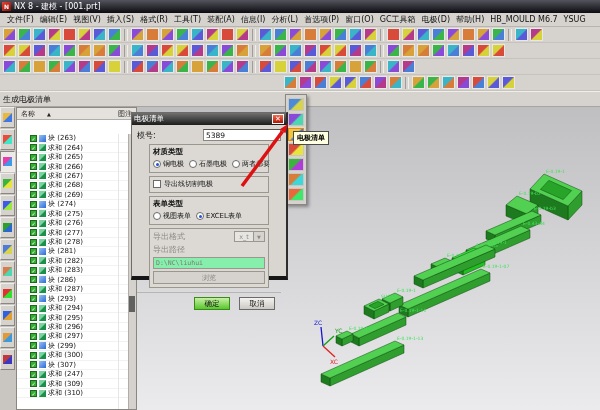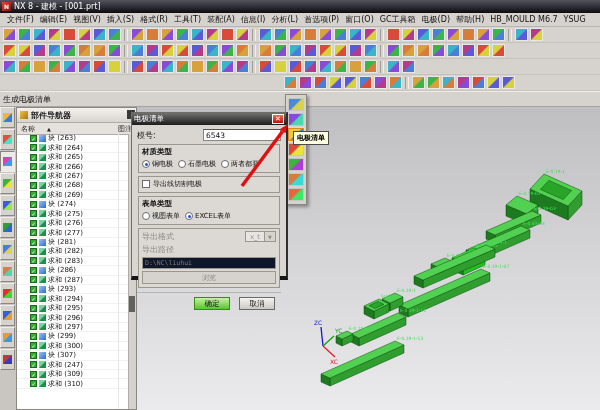--- a/index.html
+++ b/index.html
@@ -65,35 +65,35 @@
     border:1px solid #6f6c68;border-right:2px solid #2e2e2e;border-bottom:4px solid #161616;
     box-sizing:border-box;z-index:30;font-size:8px;color:#111}
   .dlg-title{height:12px;background:linear-gradient(#707070,#1c1c1c);color:#fff;display:flex;
     align-items:center;padding:0 2px;font-size:7.5px}
   .dlg-close{margin-left:auto;width:12px;height:10px;background:linear-gradient(#f26a50,#b51505);
     border:1px solid #fff;color:#fff;font-size:7px;line-height:8px;text-align:center;box-sizing:border-box}
   .dlg-body{padding:2px 5px}
   .frow{display:flex;align-items:center;margin:2px 0}
   .tinput{margin-left:auto;width:78px;height:12px;background:#fff;border:1px solid #8a8780;
     border-top-color:#55534f;font-size:7.5px;padding:0 2px;box-sizing:border-box;display:flex;align-items:center}
-  .group{border:1px solid #9a978f;margin:3px 1px;padding:2px 3px 3px;background:#dcd9d4}
+  .group{border:1px solid #9a978f;margin:3px 12px;padding:2px 3px 3px;background:#dcd9d4}
   .gtitle{font-weight:bold;margin-bottom:2px;font-size:7.5px}
   .opts{display:flex;gap:5px;align-items:center}
   .opt{display:flex;align-items:center;font-size:7px;white-space:nowrap}
   .radio{width:8px;height:8px;border-radius:50%;background:#fff;border:1px solid #6a6a6a;
     box-sizing:border-box;position:relative;flex:none;margin-right:2px}
   .radio.sel::after{content:"";position:absolute;left:1.5px;top:1.5px;width:3px;height:3px;border-radius:50%;background:#2255cc}
   .checkbox{width:8px;height:8px;background:#fff;border:1px solid #6a6a6a;margin-right:3px;flex:none;box-sizing:border-box}
   .disabled{color:#8e8b86}
   .combo{margin-left:auto;display:flex;height:11px}
   .cval{width:20px;background:#e7e5e1;border:1px solid #9a978f;font-size:6.5px;display:flex;
     align-items:center;justify-content:center;color:#8e8b86;box-sizing:border-box}
   .cbtn{width:11px;background:#d6d3ce;border:1px solid #9a978f;border-left:none;font-size:5px;
     display:flex;align-items:center;justify-content:center;box-sizing:border-box}
-  .pinput{height:10px;background:#0f172a;border:1px solid #9a978f;font-size:6.5px;display:flex;
+  .pinput{height:10px;background:#86efac;border:1px solid #9a978f;font-size:6.5px;display:flex;
     align-items:center;padding:0 2px;margin:2px 0;color:#7e7b76;
     font-family:"DejaVu Sans Mono","Liberation Mono",monospace}
   .browse{height:11px;background:#d6d3ce;border:1px solid #9a978f;display:flex;align-items:center;
     justify-content:center;font-size:7px;color:#8e8b86}
   .btnrow{display:flex;justify-content:flex-end;gap:9px;margin-top:4px;padding:4px 6px 0 0;border-top:1px solid #b8b5b0}
   .btn{width:36px;height:13px;border:1px solid #6a6a6a;display:flex;align-items:center;justify-content:center;
     font-size:7.5px;background:linear-gradient(#f5f3ef,#ccc9c4);box-sizing:border-box}
   .btn.ok{background:linear-gradient(#c9f0a6,#57c62e);border-color:#3a8a1a}
 
   .flyout{position:absolute;left:285px;top:94px;width:22px;background:#d6d3ce;border:1px solid #8a8780;
@@ -387,25 +387,20 @@
     </div>
     <div class="rtab">
       <span class="ric" style="background: linear-gradient(135deg, rgb(224, 154, 58) 45%, rgb(58, 154, 224) 55%);"></span>
     </div>
     <div class="rtab">
       <span class="ric" style="background: linear-gradient(135deg, rgb(192, 58, 58) 45%, rgb(58, 58, 192) 55%);"></span>
     </div>
   </div>
 
 <div class="panel">
-  <div class="panel-header">
-    <span class="ph-icon"></span>
-    <span>部件导航器</span>
-    <span class="pin"></span>
-  </div>
   <div class="colhdr">
     <span>名称</span>
     <span class="sort-arrow">▲</span>
     <span class="col-note">图注</span>
   </div>
   <div class="rows">
       <div class="navrow">
         <span class="cb">✓</span>
         <span class="nicon block"></span>
         <span>块 (263)</span>
@@ -455,20 +450,25 @@
         <span class="nicon unite"></span>
         <span>求和 (276)</span>
       </div>
       <div class="navrow">
         <span class="cb">✓</span>
         <span class="nicon unite"></span>
         <span>求和 (277)</span>
       </div>
       <div class="navrow">
         <span class="cb">✓</span>
+        <span class="nicon unite"></span>
+        <span>求和 (278)</span>
+      </div>
+      <div class="navrow">
+        <span class="cb">✓</span>
         <span class="nicon block"></span>
         <span>块 (281)</span>
       </div>
       <div class="navrow">
         <span class="cb">✓</span>
         <span class="nicon unite"></span>
         <span>求和 (282)</span>
       </div>
       <div class="navrow">
         <span class="cb">✓</span>
@@ -548,21 +548,21 @@
 </div>
 
 <div class="dlg">
   <div class="dlg-title">
     <span>电极清单</span>
     <span class="dlg-close">✕</span>
   </div>
   <div class="dlg-body">
     <div class="frow">
       <span>模号:</span>
-      <span class="tinput">6543</span>
+      <span class="tinput">5389</span>
     </div>
     <div class="group">
       <div class="gtitle">材质类型</div>
       <div class="opts">
           <span class="opt">
             <span class="radio sel"></span>
             <span>铜电极</span>
           </span>
           <span class="opt">
             <span class="radio"></span>

